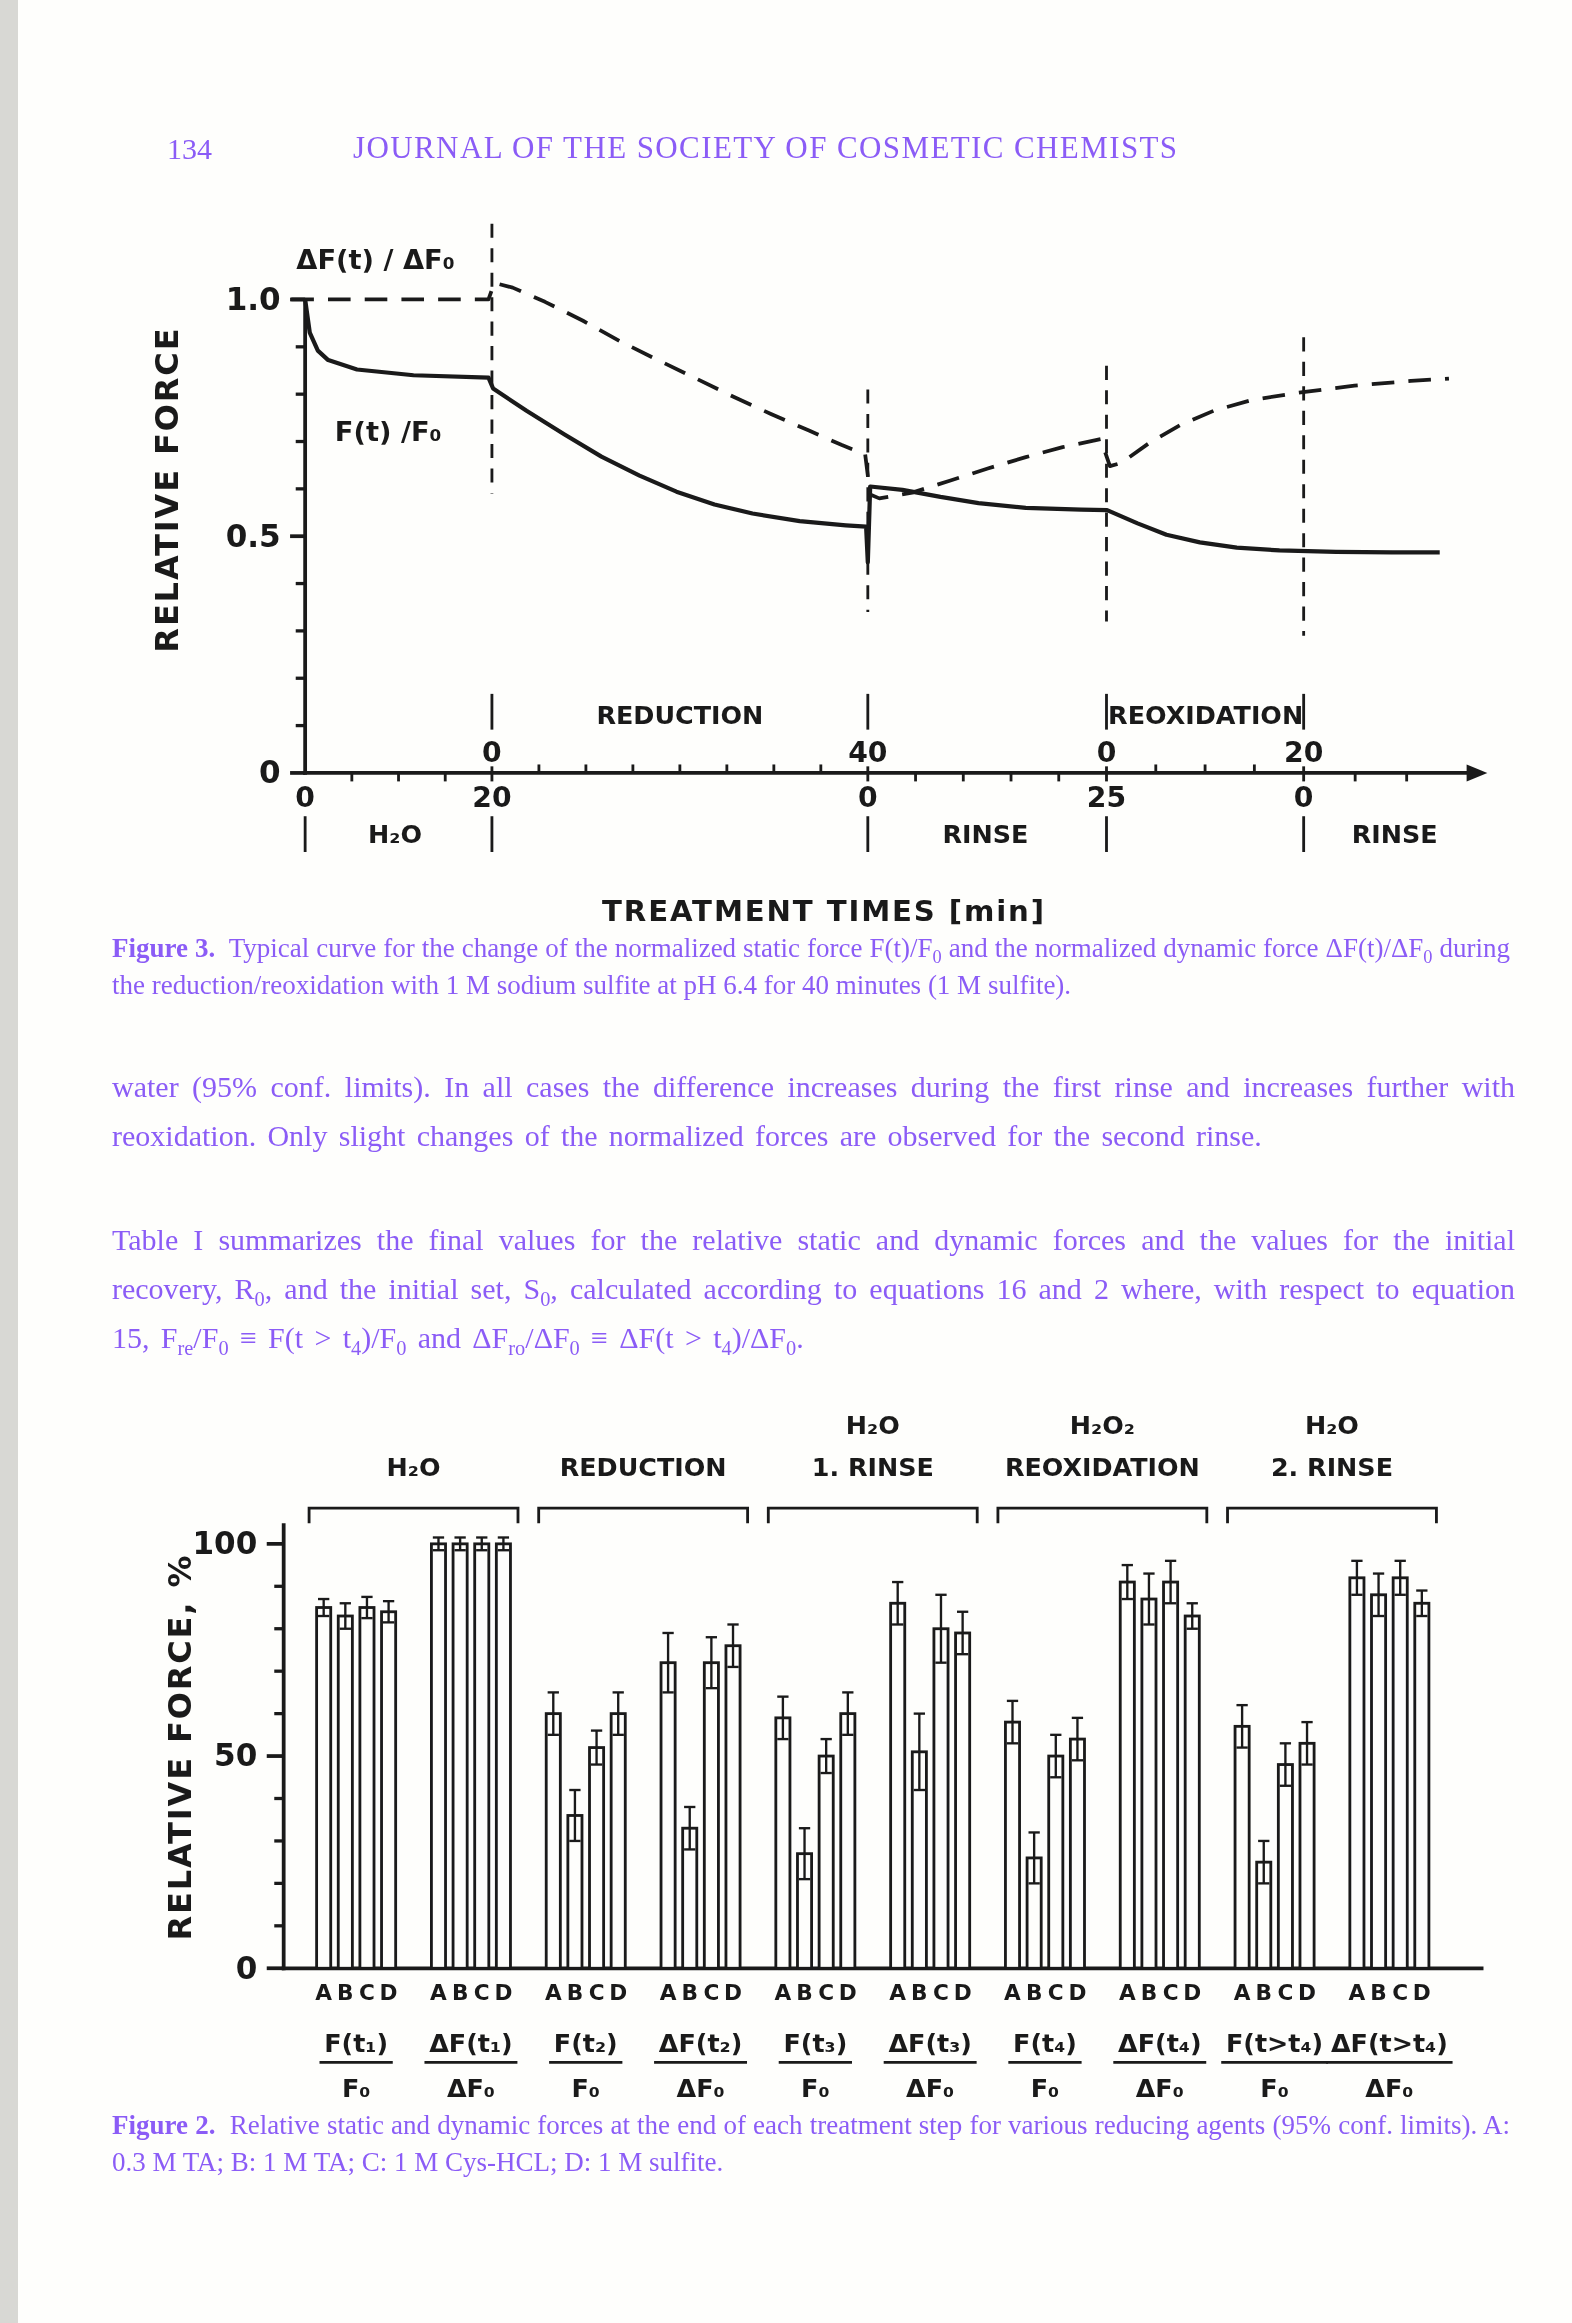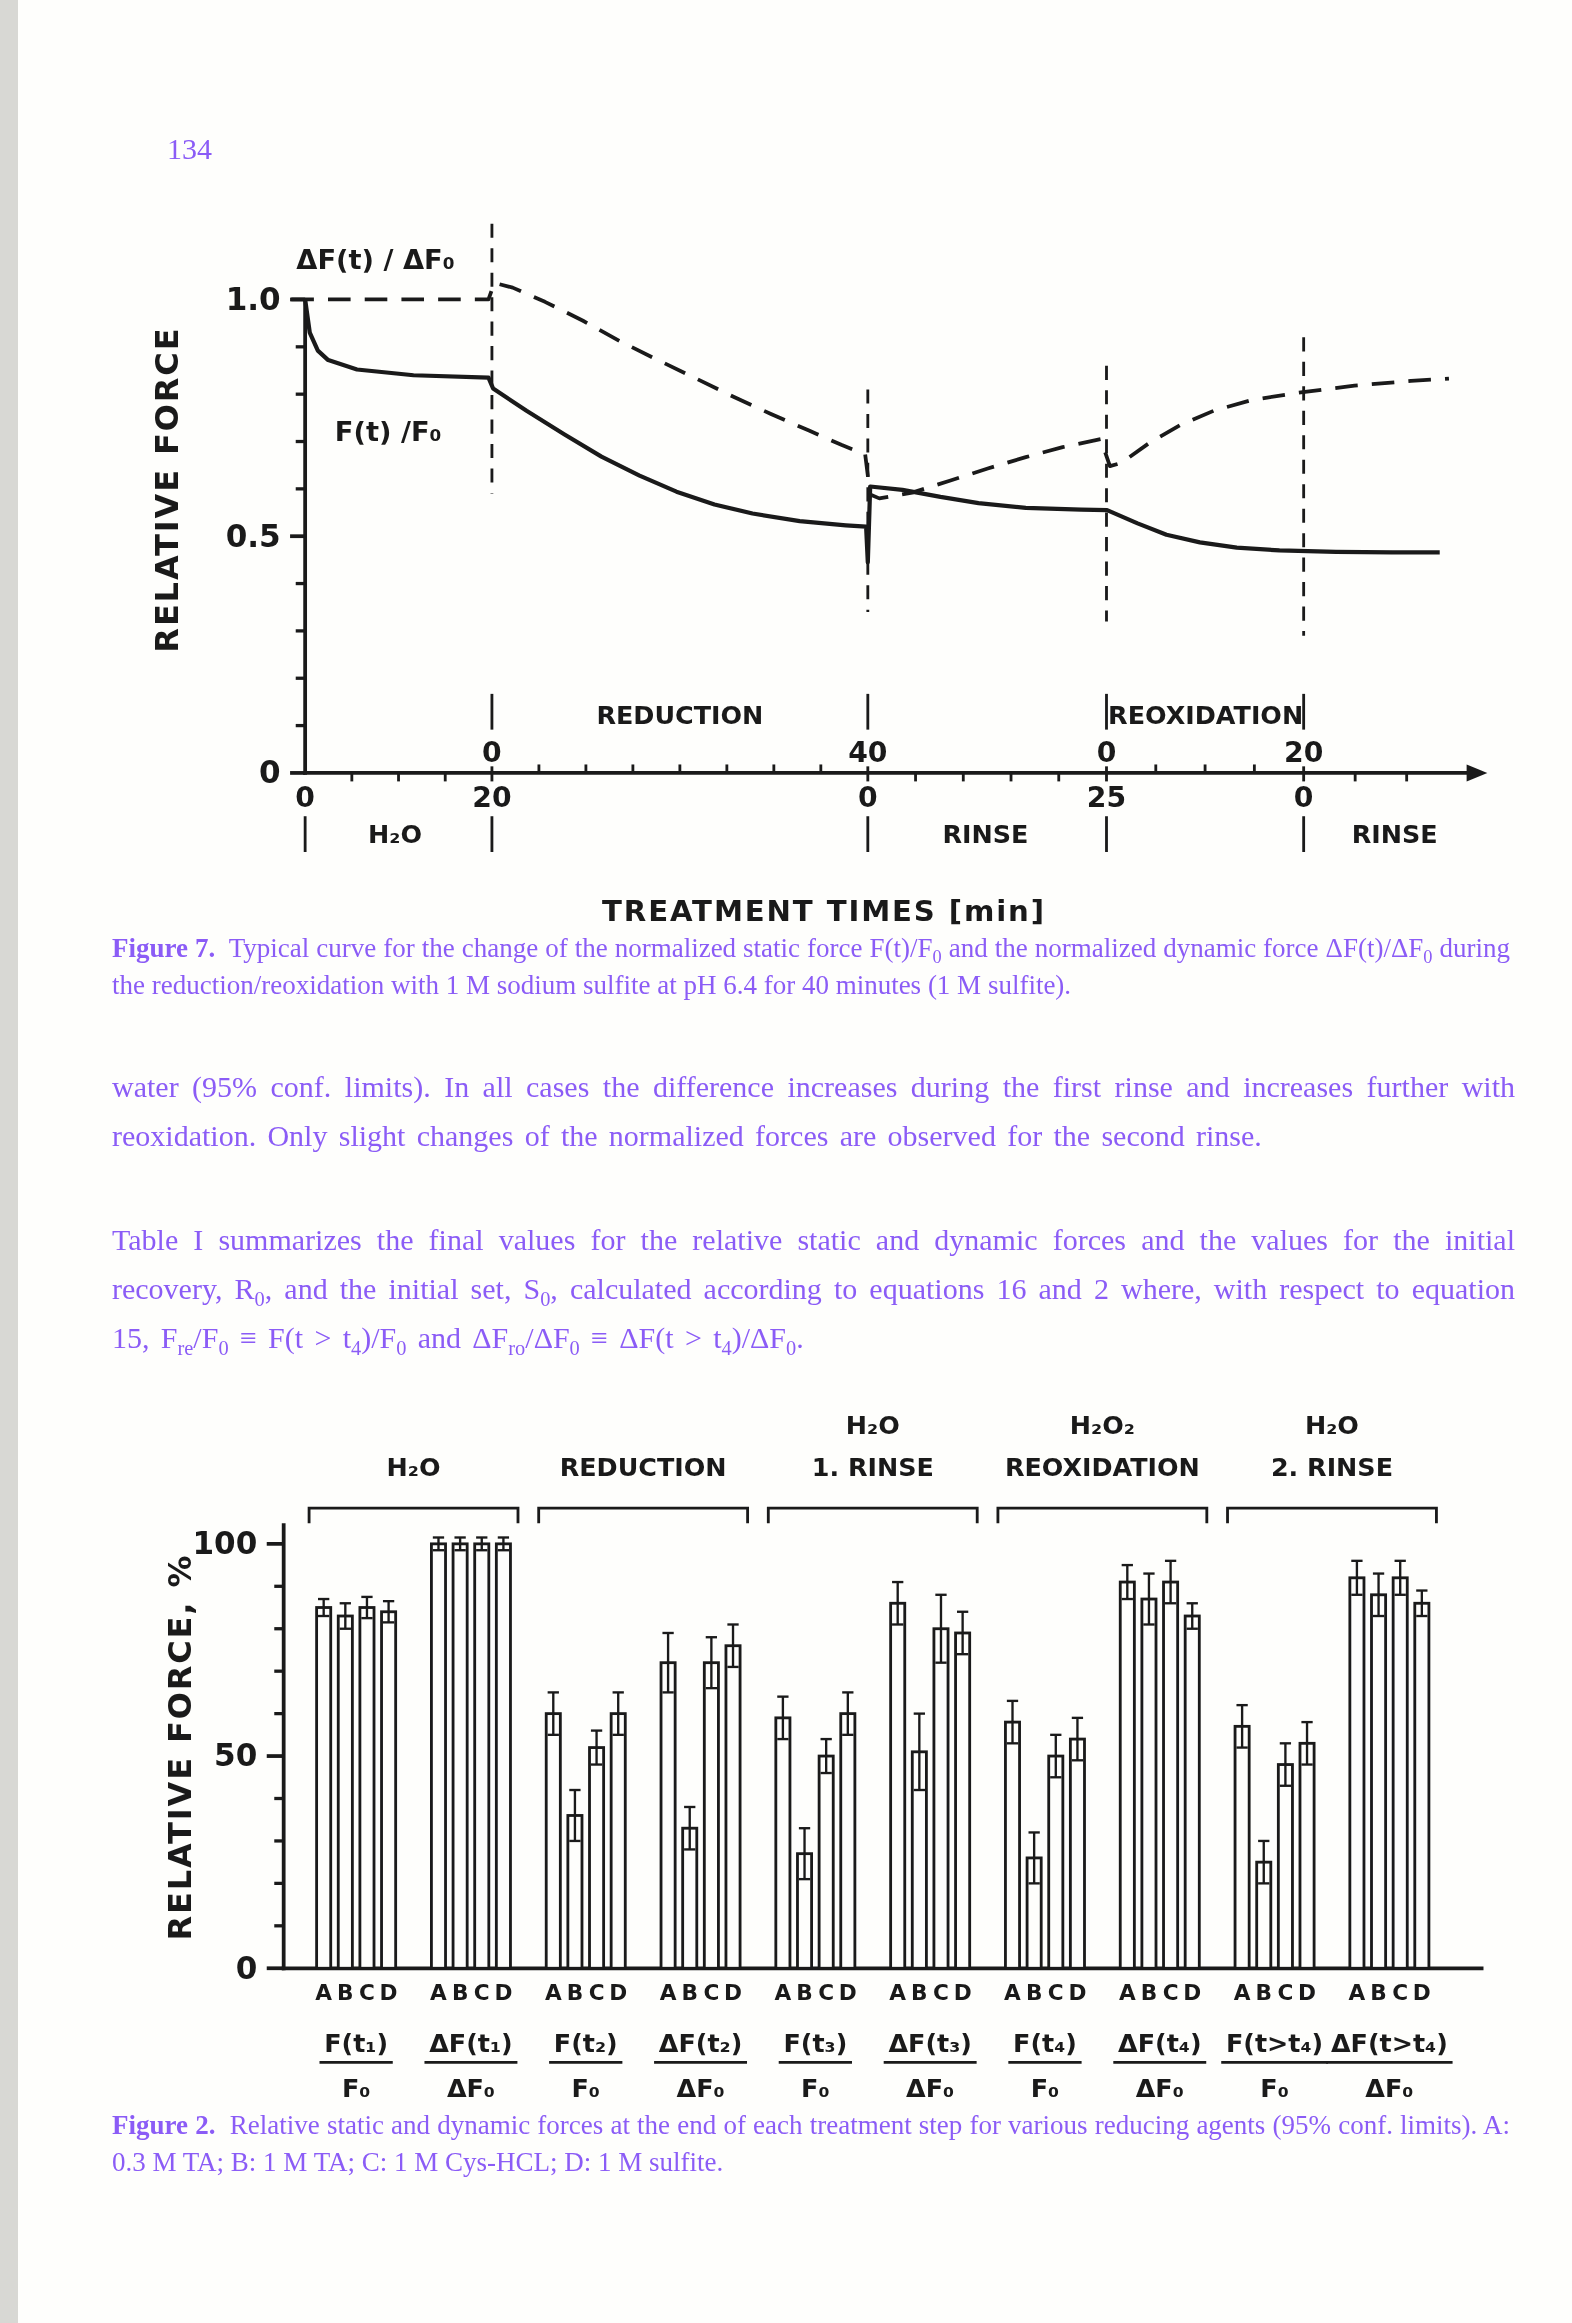--- a/index.html
+++ b/index.html
@@ -16,20 +16,21 @@
   .p1{top:1062px;}
   .p2{top:1215px;font-family:Liberation Serif, serif;}
   sub{font-size:68%;line-height:0;}
   svg text{fill:#1a1a1a;}
 </style>
 </head>
 <body>
 
 <div class="page">
   <div class="hdr-num">134</div>
+  <div class="hdr-title">JOURNAL OF THE SOCIETY OF COSMETIC CHEMISTS</div>
 
   <svg id="fig5" class="figsvg" viewBox="0 0 1480 800">
       <line x1="210" y1="128" x2="210" y2="633" stroke="#1a1a1a" stroke-width="4"></line>
       <line x1="194" y1="128" x2="210" y2="128" stroke="#1a1a1a" stroke-width="4"></line>
       <text x="184" y="139" font-size="33" font-family="&quot;DejaVu Sans&quot;, sans-serif" font-weight="bold" text-anchor="end">1.0</text>
       <line x1="194" y1="379.5" x2="210" y2="379.5" stroke="#1a1a1a" stroke-width="4"></line>
       <text x="184" y="390.5" font-size="33" font-family="&quot;DejaVu Sans&quot;, sans-serif" font-weight="bold" text-anchor="end">0.5</text>
       <line x1="194" y1="631" x2="210" y2="631" stroke="#1a1a1a" stroke-width="4"></line>
       <text x="184" y="642" font-size="33" font-family="&quot;DejaVu Sans&quot;, sans-serif" font-weight="bold" text-anchor="end">0</text>
       <line x1="200" y1="580.7" x2="210" y2="580.7" stroke="#1a1a1a" stroke-width="3.5"></line>
@@ -93,21 +94,21 @@
       <line x1="1218.48125" y1="631" x2="1218.48125" y2="622" stroke="#1a1a1a" stroke-width="3"></line>
       <line x1="1325.5666666666666" y1="631" x2="1325.5666666666666" y2="640" stroke="#1a1a1a" stroke-width="3"></line>
       <line x1="1380.2833333333333" y1="631" x2="1380.2833333333333" y2="640" stroke="#1a1a1a" stroke-width="3"></line>
       <path d="M210.0 128.0 L214.9 163.2 L223.5 182.3 L234.5 192.4 L265.1 202.4 L325.1 208.5 L404.8 211.0 L409.7 222.6 L445.2 246.2 L485.6 271.4 L524.8 295.0 L565.3 315.1 L604.5 332.2 L644.9 345.8 L685.3 355.4 L735.5 363.4 L784.5 367.9 L806.0 369.4 L807.8 407.2 L810.3 326.7 L844.6 330.2 L885.0 337.8 L925.4 344.3 L975.6 349.3 L1034.4 351.3 L1062.0 351.8 L1094.4 365.9 L1125.1 378.0 L1160.6 386.0 L1199.8 391.6 L1245.1 394.6 L1305.2 396.1 L1365.2 396.6 L1415.4 396.6" fill="none" stroke="#1a1a1a" stroke-width="4.5" stroke-linejoin="round"></path>
       <text x="298.2" y="278.90000000000003" font-size="29" font-family="&quot;DejaVu Sans&quot;, sans-serif" font-weight="bold" text-anchor="middle">F(t) /F₀</text>
       <path d="M195.3 128.0 L404.8 128.0 L410.9 110.4 L430.5 115.4 L464.8 130.5 L505.2 150.6 L544.4 172.3 L584.8 192.4 L625.3 212.0 L664.5 231.1 L704.9 249.7 L745.3 267.3 L779.6 282.4 L805.0 292.5 L810.3 335.2 L820.0 339.3 L855.0 333.2 L894.8 320.6 L935.2 307.6 L975.6 295.5 L1014.8 284.9 L1055.3 276.4 L1065.0 305.1 L1077.3 301.5 L1105.5 281.4 L1139.8 261.3 L1175.3 246.2 L1214.5 235.1 L1264.7 227.1 L1324.8 219.5 L1384.8 214.5 L1425.2 212.0" fill="none" stroke="#1a1a1a" stroke-width="4" stroke-linejoin="round" stroke-dasharray="24 15"></path>
       <text x="284.725" y="95.30500000000006" font-size="29" font-family="&quot;DejaVu Sans&quot;, sans-serif" font-weight="bold" text-anchor="middle">ΔF(t) / ΔF₀</text>
       <text x="761.25" y="788" font-size="31" font-family="&quot;DejaVu Sans&quot;, sans-serif" font-weight="bold" text-anchor="middle" letter-spacing="2">TREATMENT TIMES [min]</text>
     </svg>
 
-  <div class="cap cap5"><b>Figure 7.</b>&nbsp; Typical curve for the change of the normalized static force F(t)/F<sub>0</sub> and the normalized dynamic force ΔF(t)/ΔF<sub>0</sub> during the reduction/reoxidation with 1 M sodium sulfite at pH 6.4 for 40 minutes (1 M sulfite).</div>
+  <div class="cap cap5"><b>Figure 3.</b>&nbsp; Typical curve for the change of the normalized static force F(t)/F<sub>0</sub> and the normalized dynamic force ΔF(t)/ΔF<sub>0</sub> during the reduction/reoxidation with 1 M sodium sulfite at pH 6.4 for 40 minutes (1 M sulfite).</div>
 
   <div class="bodytext p1">water (95% conf. limits). In all cases the difference increases during the first rinse and increases further with reoxidation. Only slight changes of the normalized forces are observed for the second rinse.</div>
   <div class="bodytext p2">Table I summarizes the final values for the relative static and dynamic forces and the values for the initial recovery, R<sub>0</sub>, and the initial set, S<sub>0</sub>, calculated according to equations 16 and 2 where, with respect to equation 15, F<sub>re</sub>/F<sub>0</sub> ≡ F(t &gt; t<sub>4</sub>)/F<sub>0</sub> and ΔF<sub>ro</sub>/ΔF<sub>0</sub> ≡ ΔF(t &gt; t<sub>4</sub>)/ΔF<sub>0</sub>.</div>
 
   <svg id="fig6" class="figsvg" viewBox="0 0 1550 780">
       <line x1="187" y1="150" x2="187" y2="625" stroke="#1a1a1a" stroke-width="4"></line>
       <line x1="185" y1="623" x2="1462" y2="623" stroke="#1a1a1a" stroke-width="4"></line>
       <line x1="169" y1="623" x2="187" y2="623" stroke="#1a1a1a" stroke-width="4"></line>
       <text x="159" y="634" font-size="33" font-family="&quot;DejaVu Sans&quot;, sans-serif" font-weight="bold" text-anchor="end">0</text>
       <line x1="169" y1="397.5" x2="187" y2="397.5" stroke="#1a1a1a" stroke-width="4"></line>

